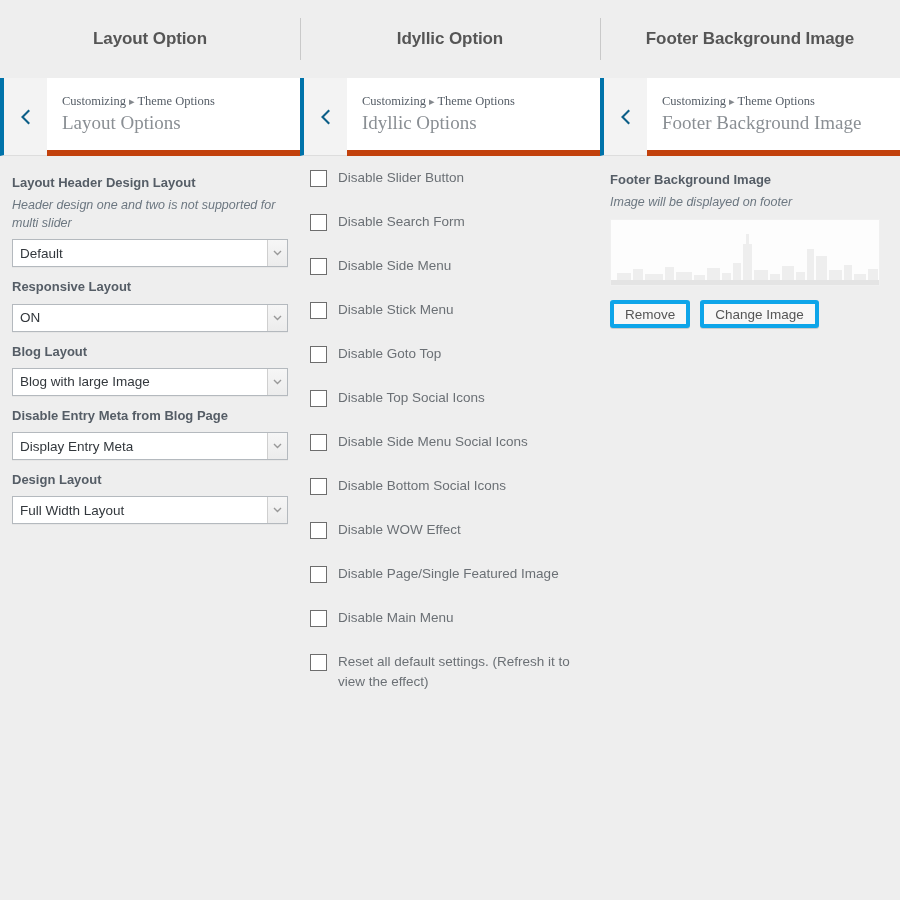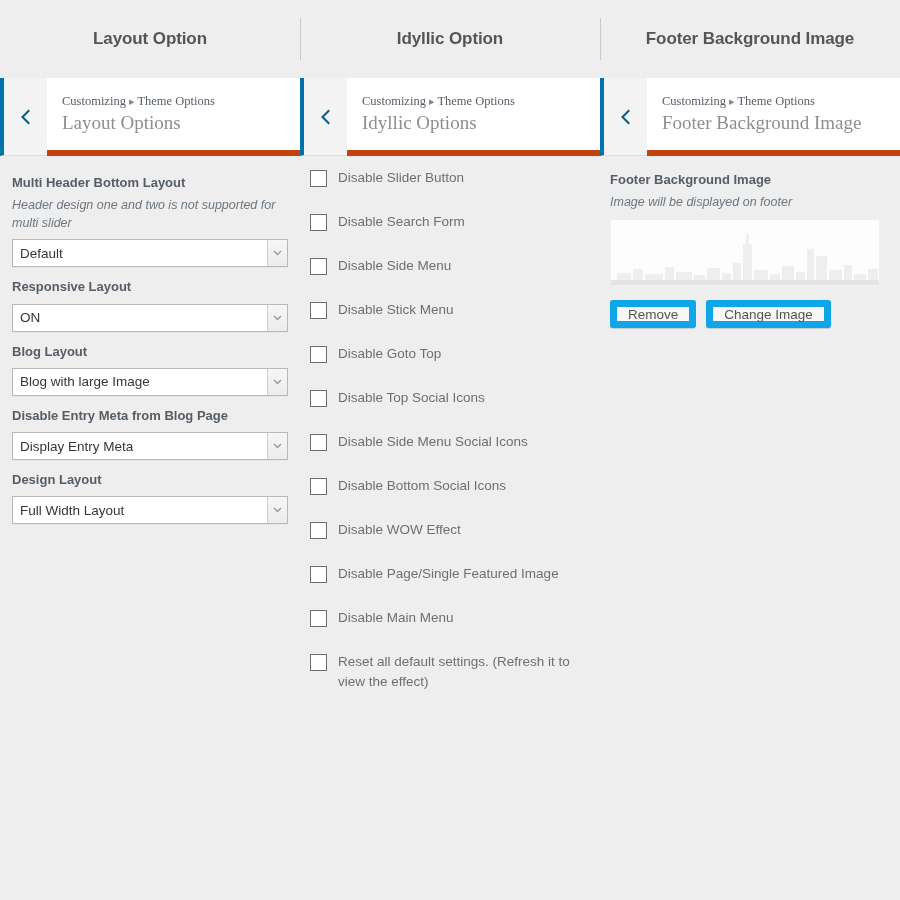--- a/index.html
+++ b/index.html
@@ -214,21 +214,21 @@
     margin-bottom: 14px;
   }
   .img-thumb svg { position: absolute; left: 0; bottom: 0; display: block; }
   .btn-row { display: flex; gap: 10px; }
   .btn {
     height: 28px;
     padding: 0 11px;
     font-size: 13.5px;
     color: #555555;
     background: #f7f7f7;
-    border: 7px solid #0ea5e9;
+    border: 4px solid #0ea5e9;
     border-radius: 3px;
     box-shadow: 0 1px 0 #cccccc;
     display: flex;
     align-items: center;
     justify-content: center;
     box-sizing: border-box;
     white-space: nowrap;
   }
 </style>
 </head>
@@ -296,21 +296,21 @@
     </div>
   </div>
 
 </div>
 
 <div class="body-row">
 
   <div class="col col-left">
 
     <div class="field">
-      <span class="field-label">Multi Header Bottom Layout</span>
+      <span class="field-label">Layout Header Design Layout</span>
       <span class="field-desc">Header design one and two is not supported for multi slider</span>
       <div class="select-wrap">
         <span class="select-value">Default</span>
         <span class="select-arrow">
           <svg width="9" height="6" viewBox="0 0 9 6">
               <polyline points="1,1 4.5,4.5 8,1" fill="none" stroke="#999999" stroke-width="1.4"></polyline>
             </svg>
         </span>
       </div>
     </div>

